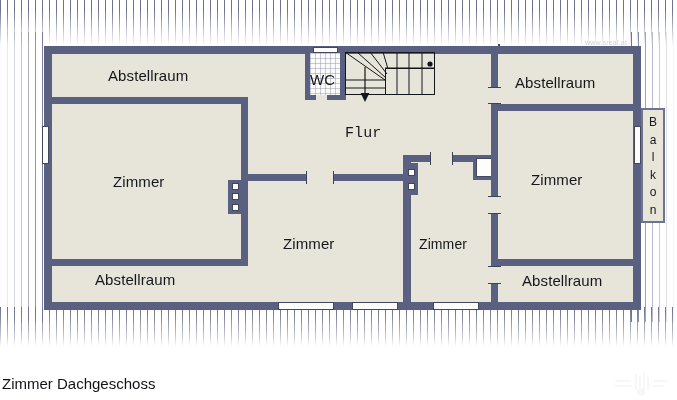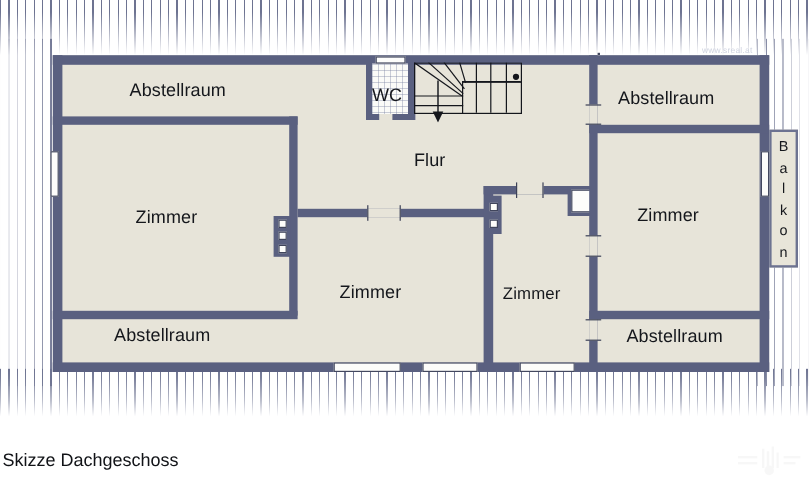--- a/index.html
+++ b/index.html
@@ -184,21 +184,21 @@
   <div class="window" style="left:352px;top:302px;width:46px;height:8px;"></div>
   <div class="window" style="left:433px;top:302px;width:46px;height:8px;"></div>
 
   <div class="window" style="left:498px;top:44px;width:0px;height:0px;"></div>
 
   <div class="roomlabel" style="left:108px;top:68px;">Abstellraum</div>
   <div class="roomlabel" style="left:113px;top:174px;">Zimmer</div>
   <div class="roomlabel" style="left:95px;top:272px;">Abstellraum</div>
 
   <div class="roomlabel" style="left:310px;top:72px;">WC</div>
-  <div class="roomlabel" style="left:345px;top:126px;">Flur</div>
+  <div class="roomlabel" style="left:345px;top:126px;font-family:Liberation Mono, monospace;">Flur</div>
   <div class="roomlabel" style="left:283px;top:236px;">Zimmer</div>
   <div class="roomlabel sm" style="left:419px;top:237px;">Zimmer</div>
 
   <div class="roomlabel" style="left:515px;top:75px;">Abstellraum</div>
   <div class="roomlabel" style="left:531px;top:172px;">Zimmer</div>
   <div class="roomlabel" style="left:522px;top:273px;">Abstellraum</div>
 
   <div class="watermark" style="left:585px;top:39px;">www.sreal.at</div>
 
   <svg class="corner-logo" viewBox="0 0 64 30">
@@ -208,15 +208,15 @@
       <rect x="34" y="4" width="2" height="18"></rect>
       <rect x="38" y="9" width="2" height="13"></rect>
       <rect x="6" y="12" width="16" height="2"></rect>
       <rect x="6" y="17" width="16" height="2"></rect>
       <rect x="44" y="12" width="14" height="2"></rect>
       <rect x="44" y="17" width="10" height="2"></rect>
       <circle cx="32" cy="24" r="4"></circle>
     </g>
   </svg>
 
-  <div class="caption">Skizze Dachgeschoss</div>
+  <div class="caption">Zimmer Dachgeschoss</div>
 
 </div>
 
 </body></html>

